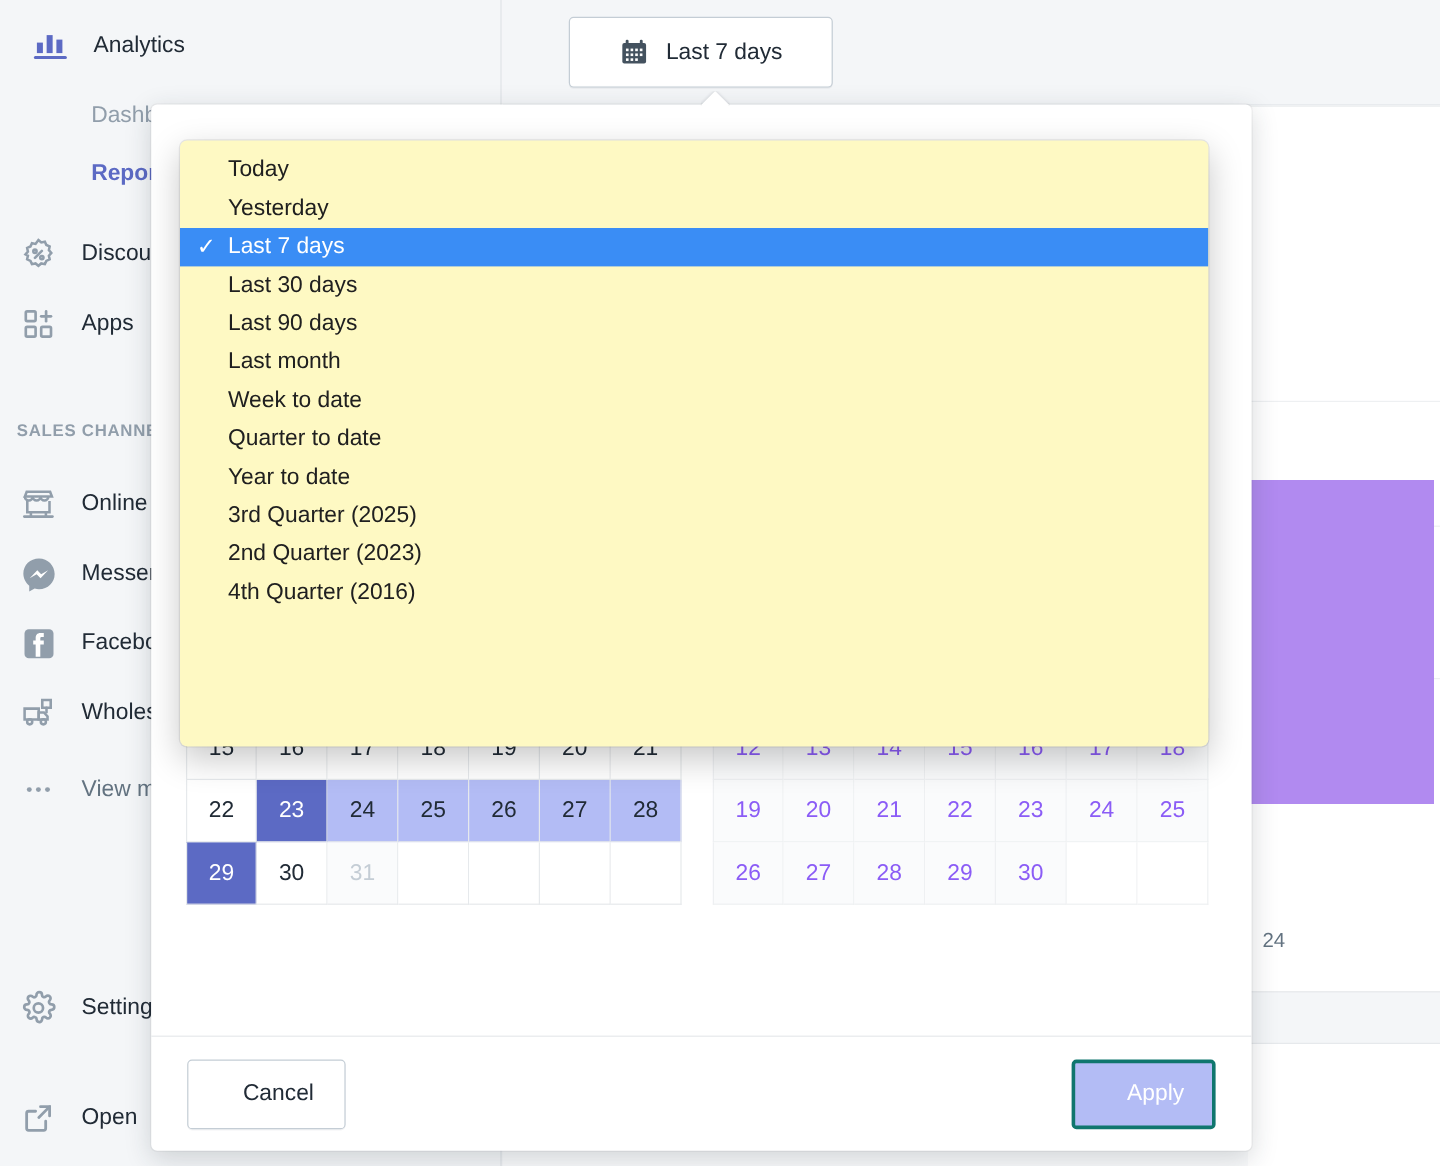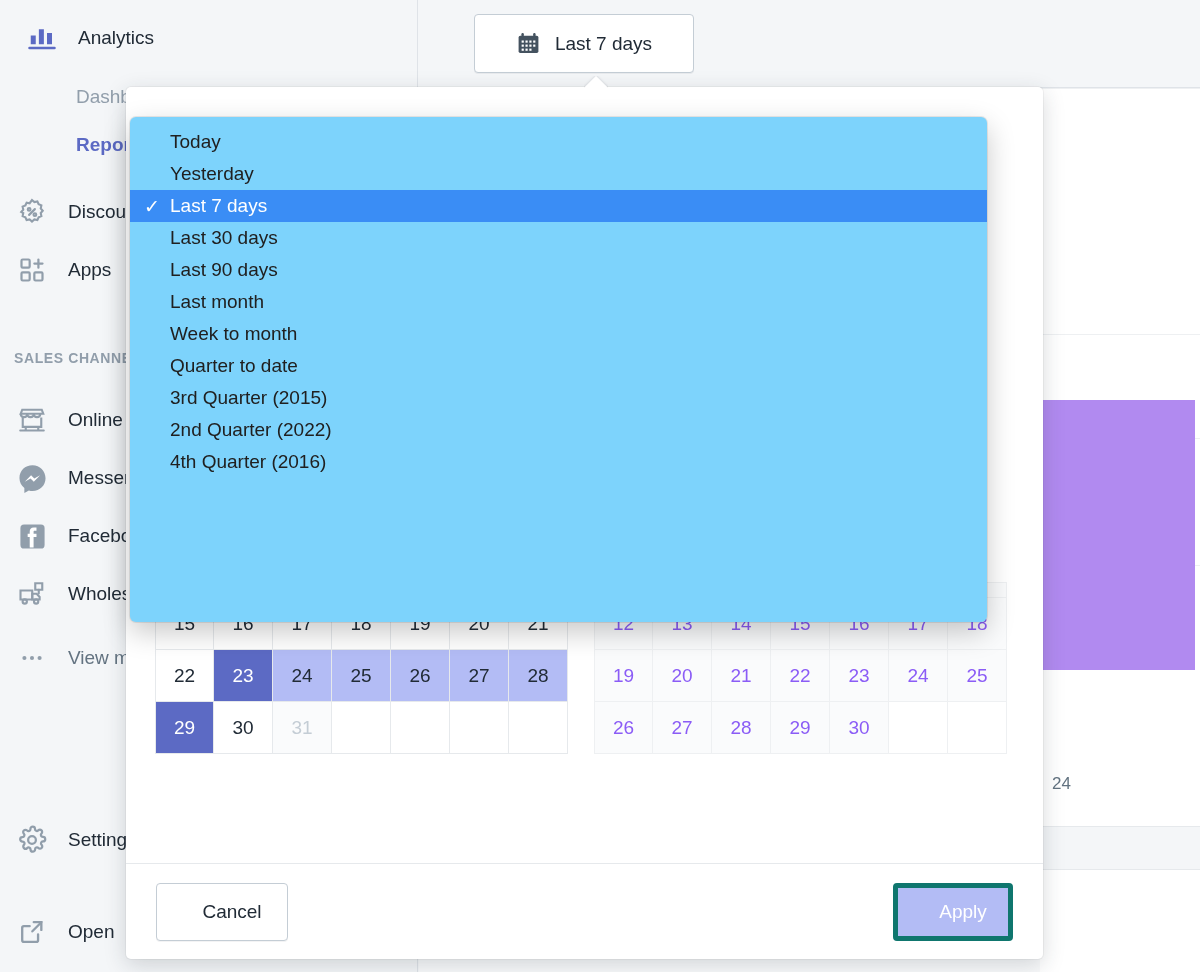--- a/index.html
+++ b/index.html
@@ -119,21 +119,21 @@
     border-radius: 4px; font-size: 19px; cursor: pointer;
     display: flex; align-items: center; justify-content: center; padding-left: 20px;
   }
   .btn-cancel {
     width: 132px; height: 58px; background: #fff;
     border: 1px solid #c4cdd5; color: #212b36;
     box-shadow: 0 1px 0 rgba(22,29,37,.05);
   }
   .btn-apply {
     width: 120px; height: 58px; background: #b3bcf5;
-    border: 5px solid #0f766e; color: #ffffff;
+    border: 3px solid #0f766e; color: #ffffff;
   }
 
   
   .cal { position: absolute; top: 0; text-align: right; }
   .cal-grid { display: grid; grid-template-columns: repeat(7, 59px); }
   .cal-cell {
     height: 52px; display: flex; align-items: center; justify-content: center;
     font-size: 19px; color: #212b36;
     border-right: 1px solid #e6e9ec; border-bottom: 1px solid #e6e9ec;
     background: #ffffff;
@@ -143,22 +143,22 @@
   .cal-cell.head { border-top: 1px solid #e6e9ec; background: #f4f6f8; height: 16px; }
   .cal-cell.empty { cursor: default; }
   .cal-cell.dim { color: #c4cdd5; background: #fafbfc; }
   .cal-cell.sel { background: #5c6ac4; color: #ffffff; }
   .cal-cell.range { background: #b3bcf5; color: #212b36; }
   .cal.right .cal-cell { color: #8b5cf6; background: #fafbfc; border-color: #eef0f2; }
   .cal.right .cal-cell.empty { background: #ffffff; }
 
   
   .dropdown {
-    position: absolute; left: 4px; top: 30px; width: 857px; height: 505px;
-    background: #7dd3fc;
+    position: absolute; left: 24px; top: 30px; width: 857px; height: 505px;
+    background: #fef9c3;
     border-radius: 6px;
     box-shadow: 0 0 0 1px rgba(0,0,0,.08), 0 10px 28px rgba(0,0,0,.22);
     padding: 9px 0;
     z-index: 30;
     overflow: hidden;
   }
   .opt {
     height: 32px; display: flex; align-items: center;
     padding-left: 14px; font-size: 19px; color: #202020;
     cursor: pointer;
@@ -443,33 +443,37 @@
             <div class="opt">
               <span class="check"></span>
               <span>Last 90 days</span>
             </div>
             <div class="opt">
               <span class="check"></span>
               <span>Last month</span>
             </div>
             <div class="opt">
               <span class="check"></span>
-              <span>Week to month</span>
+              <span>Week to date</span>
             </div>
             <div class="opt">
               <span class="check"></span>
               <span>Quarter to date</span>
             </div>
             <div class="opt">
               <span class="check"></span>
-              <span>3rd Quarter (2015)</span>
-            </div>
-            <div class="opt">
-              <span class="check"></span>
-              <span>2nd Quarter (2022)</span>
+              <span>Year to date</span>
+            </div>
+            <div class="opt">
+              <span class="check"></span>
+              <span>3rd Quarter (2025)</span>
+            </div>
+            <div class="opt">
+              <span class="check"></span>
+              <span>2nd Quarter (2023)</span>
             </div>
             <div class="opt">
               <span class="check"></span>
               <span>4th Quarter (2016)</span>
             </div>
           </div>
       </div>
     </div>
 
     <div class="modal-footer">

